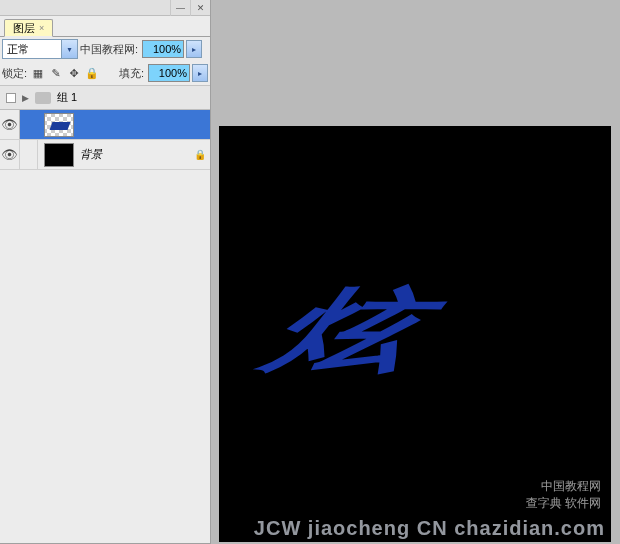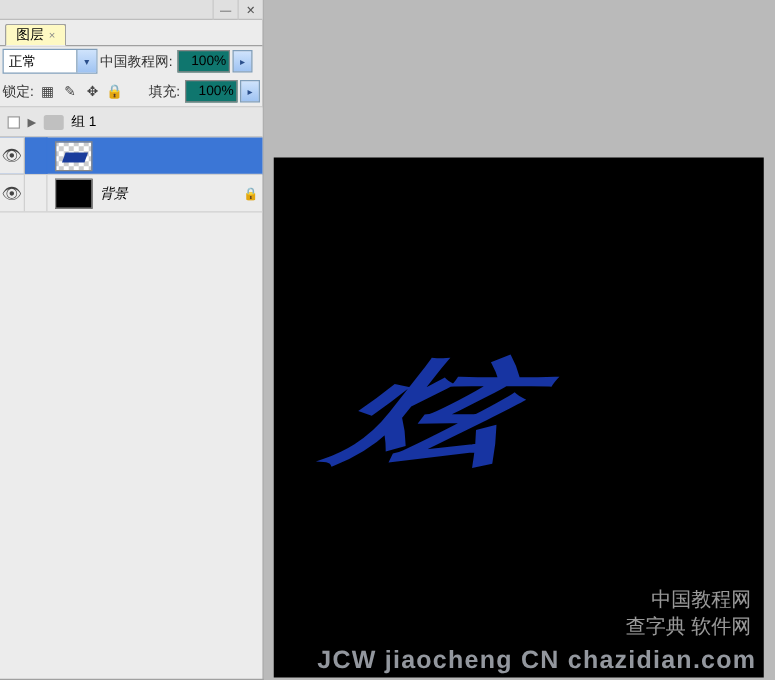--- a/index.html
+++ b/index.html
@@ -10,21 +10,21 @@
 .titlebar span { display: inline-flex; align-items: center; justify-content: center; width: 20px; height: 16px; font-size: 9px; color: #555; border-left: 1px solid #c8c8c8; }
 .tab-row { height: 20px; display: flex; align-items: flex-end; padding-left: 4px; }
 .tab { height: 18px; background: #fef9c3; border: 1px solid #a0a0a0; border-bottom: 1px solid #ececec; border-radius: 2px 2px 0 0; padding: 0 8px; font-size: 11px; line-height: 16px; display: flex; align-items: center; gap: 4px; margin-bottom: -1px; }
 .tab .x { font-size: 9px; color: #888; }
 .tab-bottom { height: 1px; background: #a0a0a0; }
 
 .ctrl-row { height: 24px; display: flex; align-items: center; padding: 0 2px; font-size: 11px; gap: 2px; }
 .label { color: #333; margin-right: 2px; }
 .select { width: 76px; height: 20px; background: #fff; border: 1px solid #7f9db9; display: flex; align-items: center; padding-left: 4px; position: relative; }
 .select .arrow { position: absolute; right: 0; top: 0; width: 16px; height: 100%; background: linear-gradient(#cfe3fc,#9fc3f2); border-left: 1px solid #7f9db9; display: flex; align-items: center; justify-content: center; font-size: 8px; color: #2a4e8b; }
-.input-pct { width: 42px; height: 18px; background: #0f766e; border: 1px solid #888; display: flex; align-items: center; justify-content: flex-end; padding-right: 2px; font-size: 11px; }
+.input-pct { width: 42px; height: 18px; background: #7dd3fc; border: 1px solid #888; display: flex; align-items: center; justify-content: flex-end; padding-right: 2px; font-size: 11px; }
 .arrow-btn { width: 16px; height: 18px; background: linear-gradient(#cfe3fc,#9fc3f2); border: 1px solid #7f9db9; display: flex; align-items: center; justify-content: center; font-size: 8px; color: #2a4e8b; }
 .lock-icons { display: flex; gap: 4px; align-items: center; }
 .lock-icons span { display: inline-flex; width: 14px; height: 14px; align-items: center; justify-content: center; font-size: 11px; color: #444; }
 .separator { height: 1px; background: #c5c5c5; }
 
 .layer-header { height: 24px; display: flex; align-items: center; padding-left: 6px; gap: 6px; border-bottom: 1px solid #bdbdbd; background: #e6e6e6; font-size: 11px; }
 .layer-header .box { width: 10px; height: 10px; border: 1px solid #999; background: #fff; }
 .layer-header .tri { font-size: 9px; color: #666; }
 .layer-header .folder { width: 16px; height: 12px; background: #c0c0c0; border-radius: 2px; position: relative; }
 
@@ -38,21 +38,21 @@
 .layer-item .thumb .mini { position: absolute; left: 6px; top: 8px; width: 18px; height: 8px; background: #1a3c9c; transform: skewX(-20deg); }
 .layer-item .name { flex: 1; }
 .layer-item .lock { width: 18px; text-align: center; color: #666; font-size: 10px; }
 .layer-item.selected { background: #3b76d6; color: #fff; }
 .layer-item.selected .vis { background: #ececec; border-right: 1px solid #bbb; }
 .layer-item.selected .extra { background: #3b76d6; border-right: 1px solid #3b76d6; }
 .layer-item.italic .name { font-style: italic; }
 
 .canvas { position: absolute; left: 219px; top: 126px; width: 392px; height: 416px; background: #000; }
 .canvas .glyph { position: absolute; left: 56px; top: 110px; color: #1734a2; font-size: 140px; font-weight: 900; transform: skewX(-22deg) scaleY(0.65); font-style: italic; letter-spacing: -8px; }
-.watermark-cn { position: absolute; right: 10px; bottom: 30px; color: rgba(255,255,255,0.6); font-size: 16px; text-align: right; }
+.watermark-cn { position: absolute; right: 10px; bottom: 30px; color: rgba(255,255,255,0.6); font-size: 12px; text-align: right; }
 .watermark-en { position: absolute; right: 6px; bottom: 2px; color: rgba(210,215,225,0.7); font-size: 20px; font-weight: bold; letter-spacing: 1px; }
 </style>
 </head>
 <body>
 
 <div class="panel">
   <div class="titlebar">
     <span>—</span>
     <span>✕</span>
   </div>

